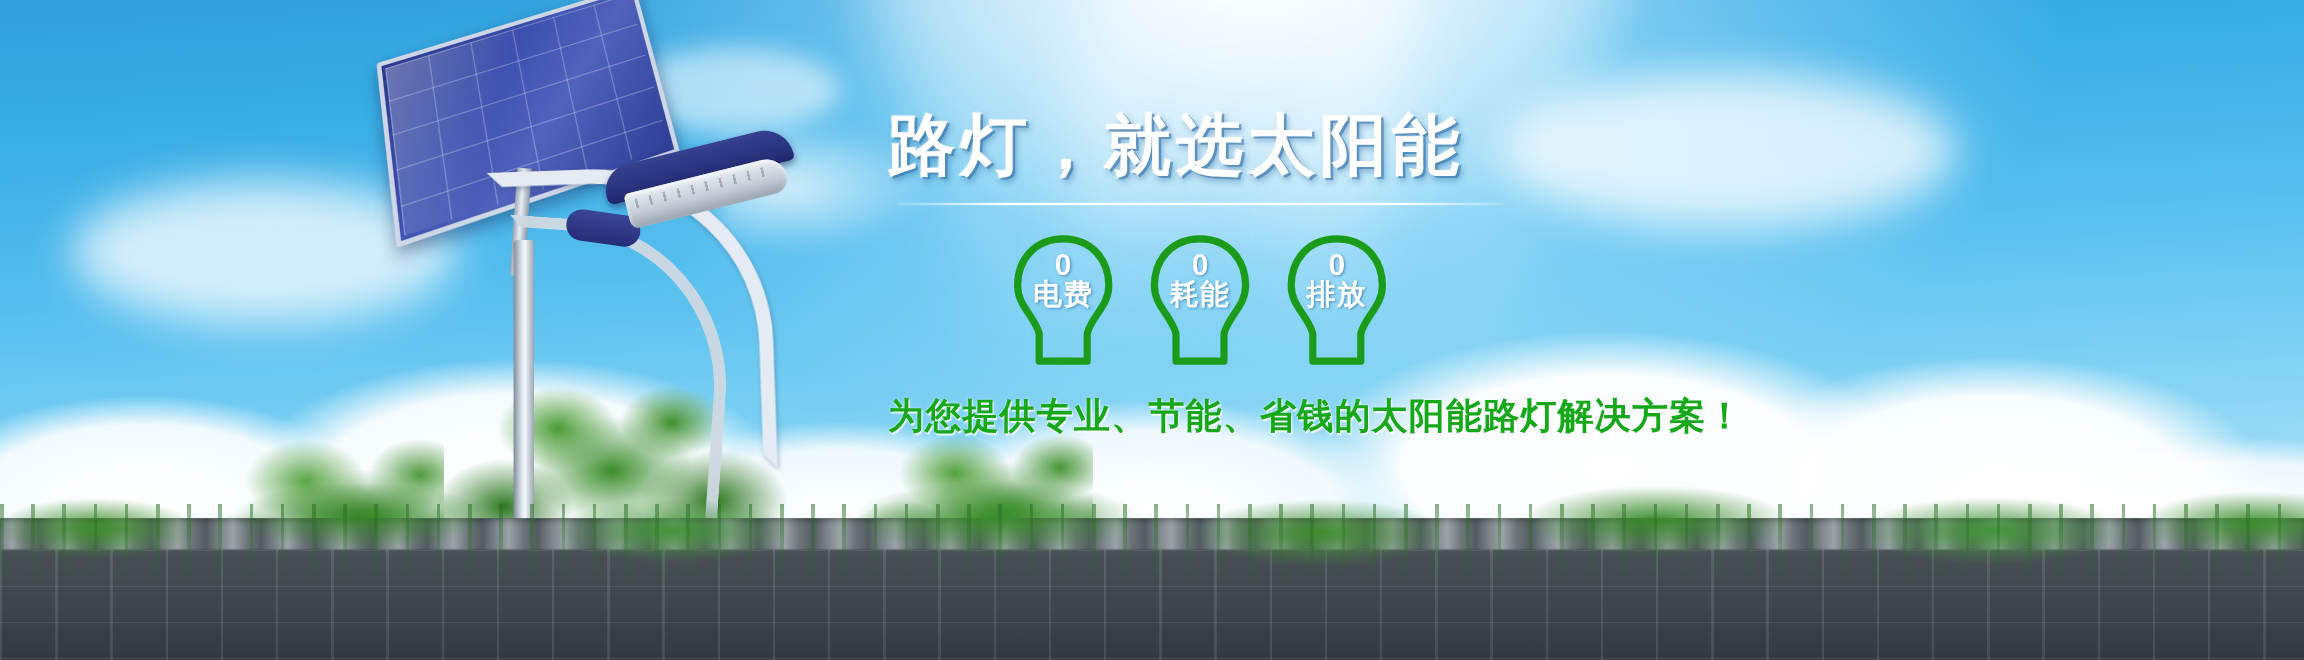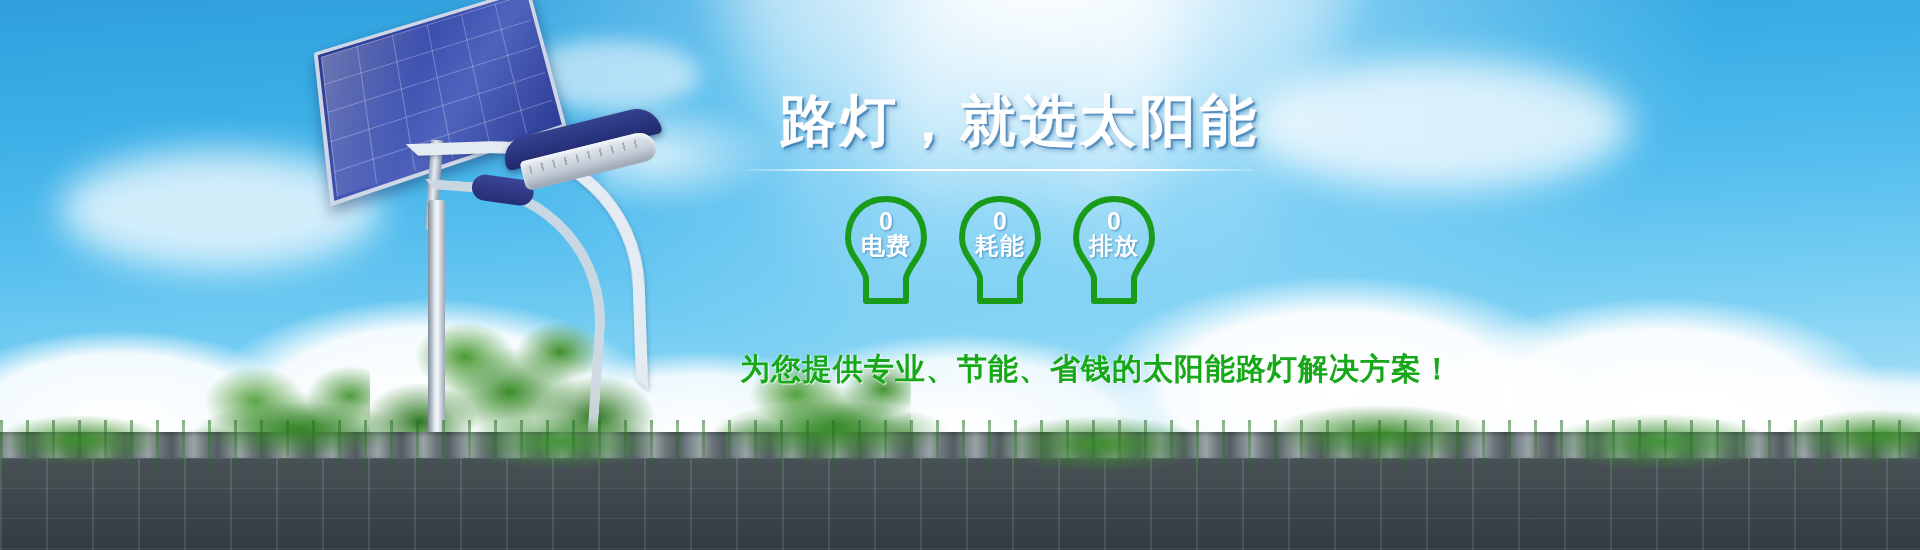--- a/index.html
+++ b/index.html
@@ -35,21 +35,21 @@
       radial-gradient(ellipse 260px 120px at 120px 200px, #ffffff 0%, rgba(255,255,255,.9) 55%, rgba(255,255,255,0) 75%),
       radial-gradient(ellipse 300px 140px at 430px 185px, #ffffff 0%, rgba(255,255,255,.92) 55%, rgba(255,255,255,0) 76%),
       radial-gradient(ellipse 250px 110px at 700px 215px, #ffffff 0%, rgba(255,255,255,.85) 55%, rgba(255,255,255,0) 76%),
       radial-gradient(ellipse 280px 120px at 960px 205px, #ffffff 0%, rgba(255,255,255,.85) 55%, rgba(255,255,255,0) 76%),
       radial-gradient(ellipse 330px 150px at 1340px 170px, #ffffff 0%, rgba(255,255,255,.95) 52%, rgba(255,255,255,0) 76%),
       radial-gradient(ellipse 300px 135px at 1660px 180px, #ffffff 0%, rgba(255,255,255,.93) 52%, rgba(255,255,255,0) 76%),
       radial-gradient(ellipse 420px 90px at 1850px 215px, #ffffff 0%, rgba(255,255,255,.8) 55%, rgba(255,255,255,0) 78%);
   }
 
   
-  .copy{position:absolute;left:740px;top:90px;width:520px;text-align:right;}
+  .copy{position:absolute;left:740px;top:90px;width:520px;text-align:left;}
   .headline{
     font-size:56px;font-weight:bold;color:#ffffff;letter-spacing:4px;
     line-height:1.12;white-space:nowrap;
     text-shadow:
       2px 2px 0 rgba(40,110,170,.55),
       3px 3px 5px rgba(30,90,150,.45),
       0 0 2px rgba(255,255,255,.9);
   }
   .divider{
     margin:16px auto 0;width:505px;height:2px;
@@ -62,21 +62,21 @@
   .badge-text{
     position:absolute;left:0;right:0;top:16px;
     display:flex;flex-direction:column;align-items:center;justify-content:center;
     color:#ffffff;font-weight:bold;line-height:1.02;
   }
   .badge-zero{font-size:25px;letter-spacing:0;text-shadow:1px 1px 2px rgba(20,80,140,.55);}
   .badge-label{font-size:24px;letter-spacing:1px;text-shadow:1px 1px 2px rgba(20,80,140,.5);}
   .badge.eco .badge-text{top:26px;}
 
   .tagline{
-    margin-top:38px;font-size:30px;font-weight:bold;letter-spacing:1px;
+    margin-top:16px;font-size:30px;font-weight:bold;letter-spacing:1px;
     color:#17a81a;white-space:nowrap;
     text-shadow:1px 1px 1px rgba(255,255,255,.85), 0 0 2px rgba(255,255,255,.7);
   }
 
   
   .lamp{position:absolute;left:300px;top:0;width:420px;height:550px;}
 
   .panel{
     position:absolute;left:18px;top:10px;width:230px;height:150px;
     background:linear-gradient(135deg,#2b3a8f 0%, #3b4fae 35%, #4f63bd 60%, #2d3d96 100%);

